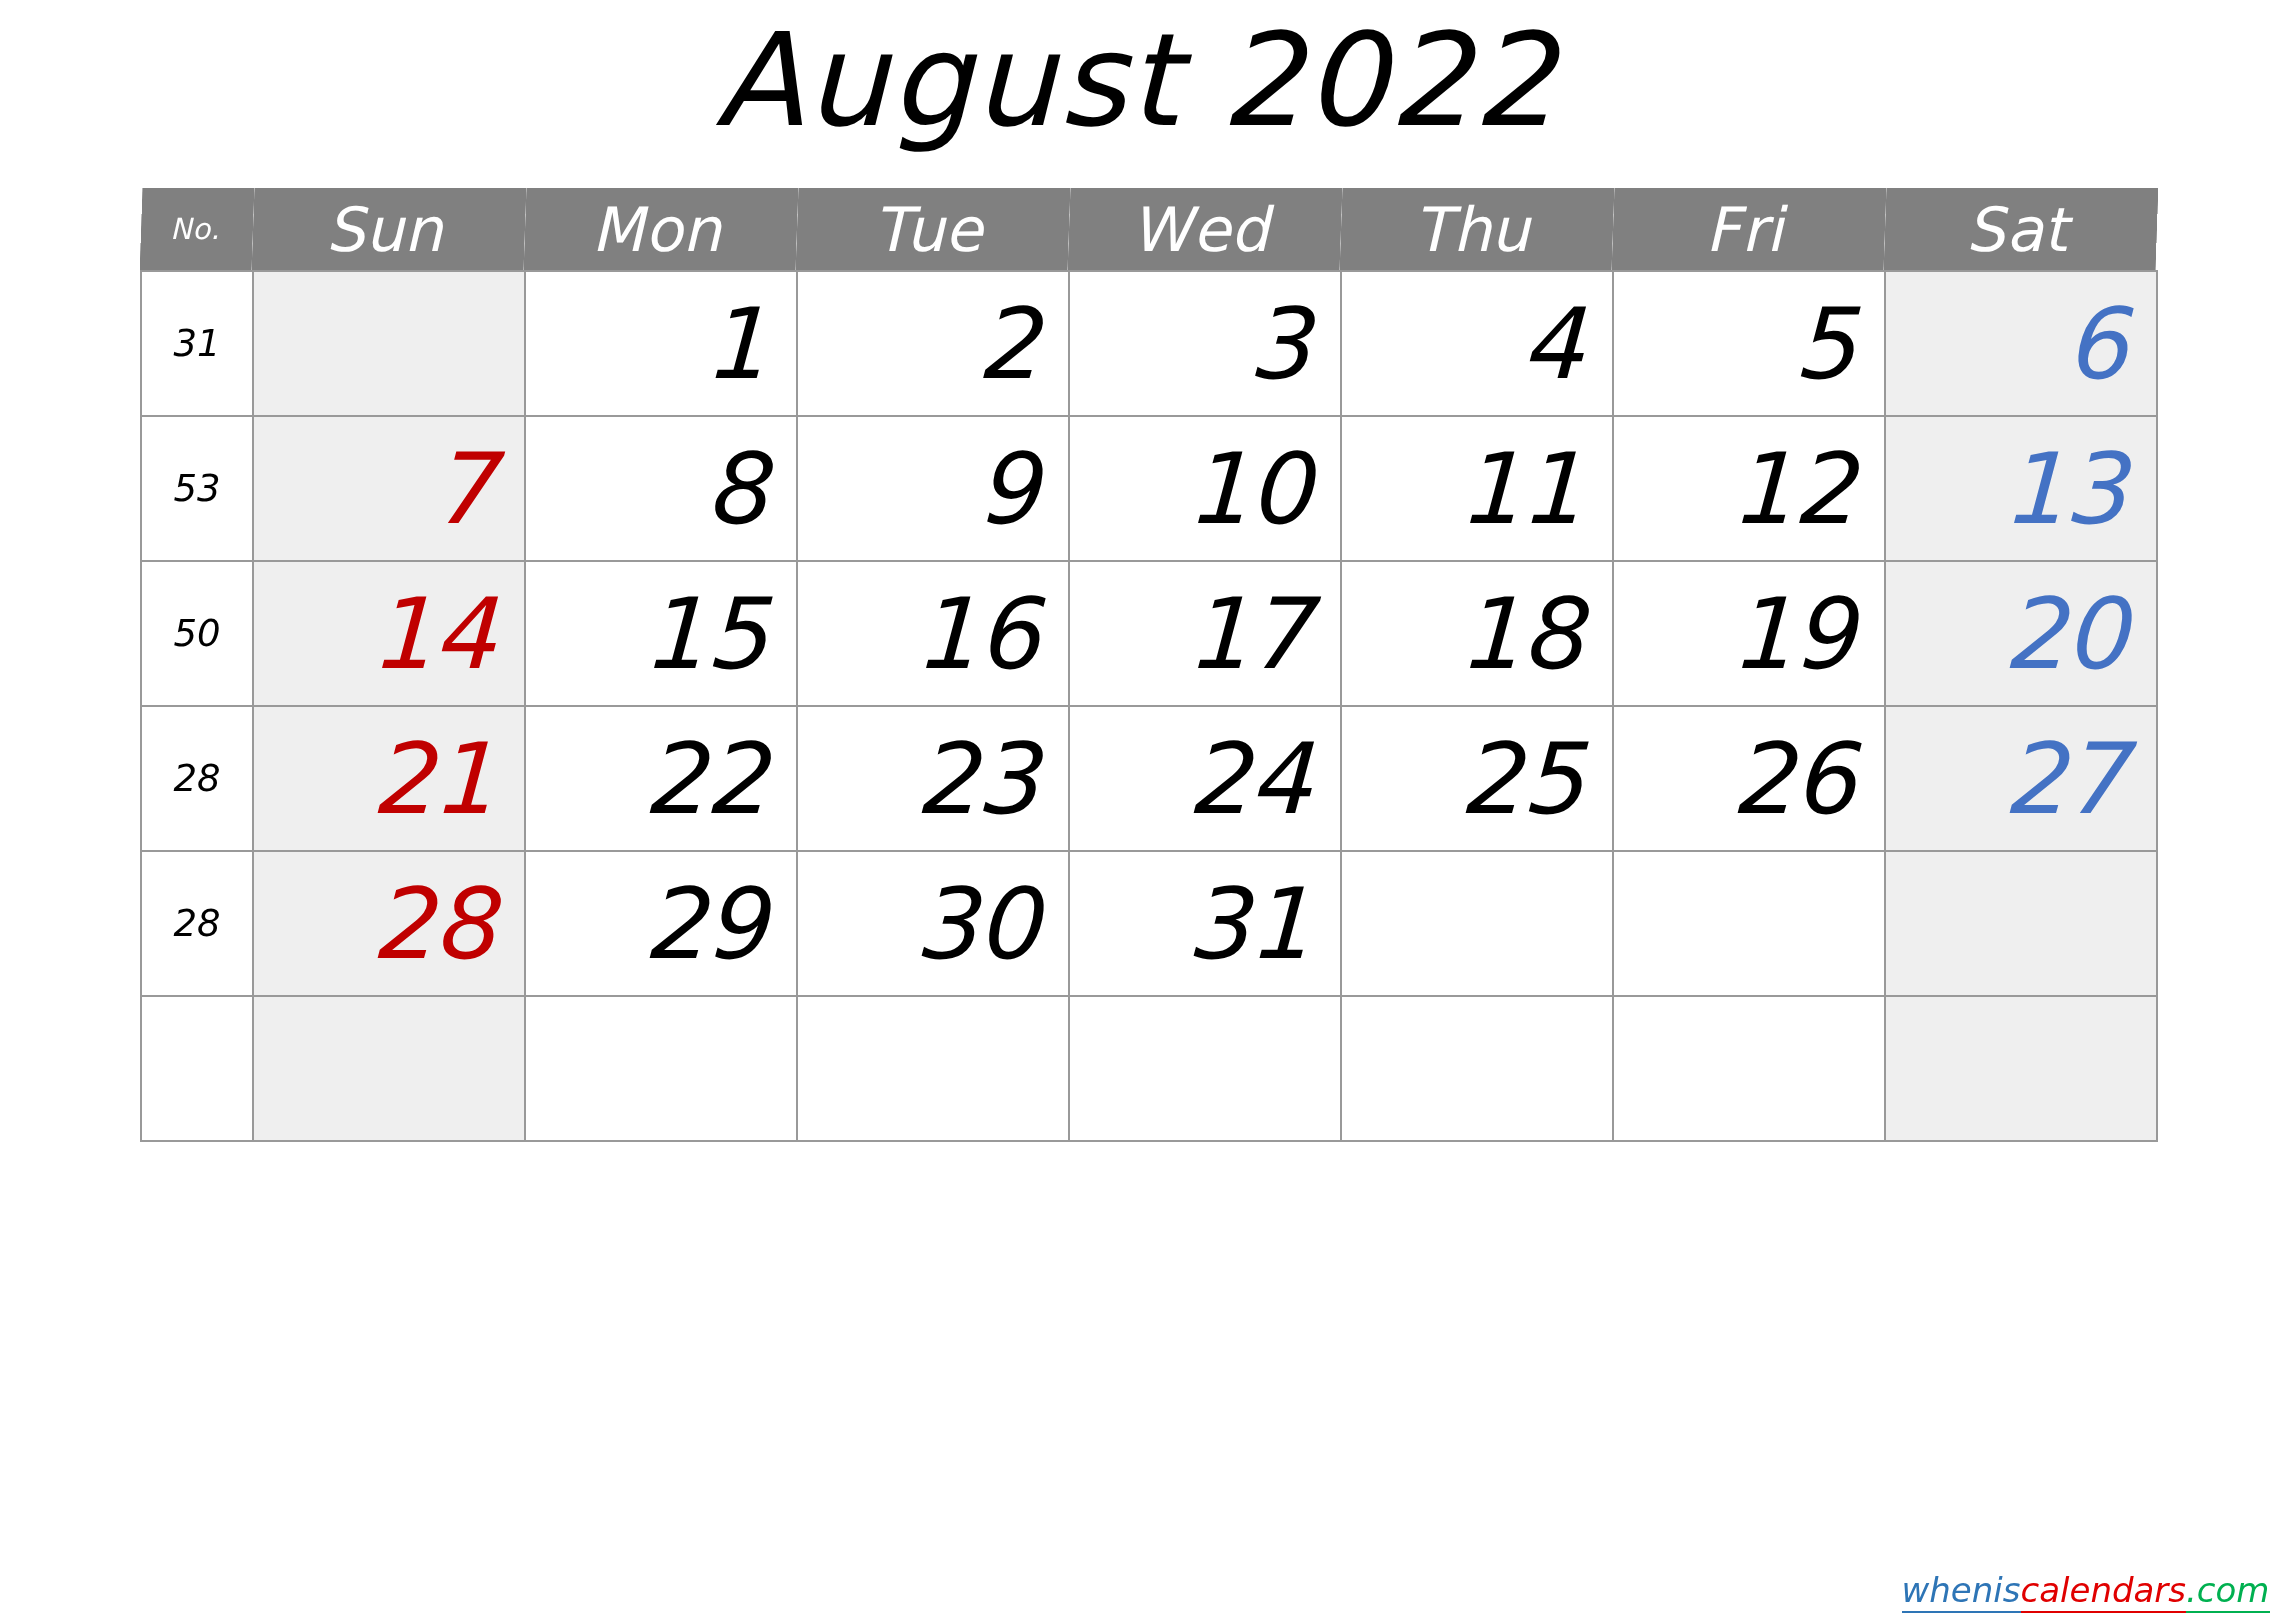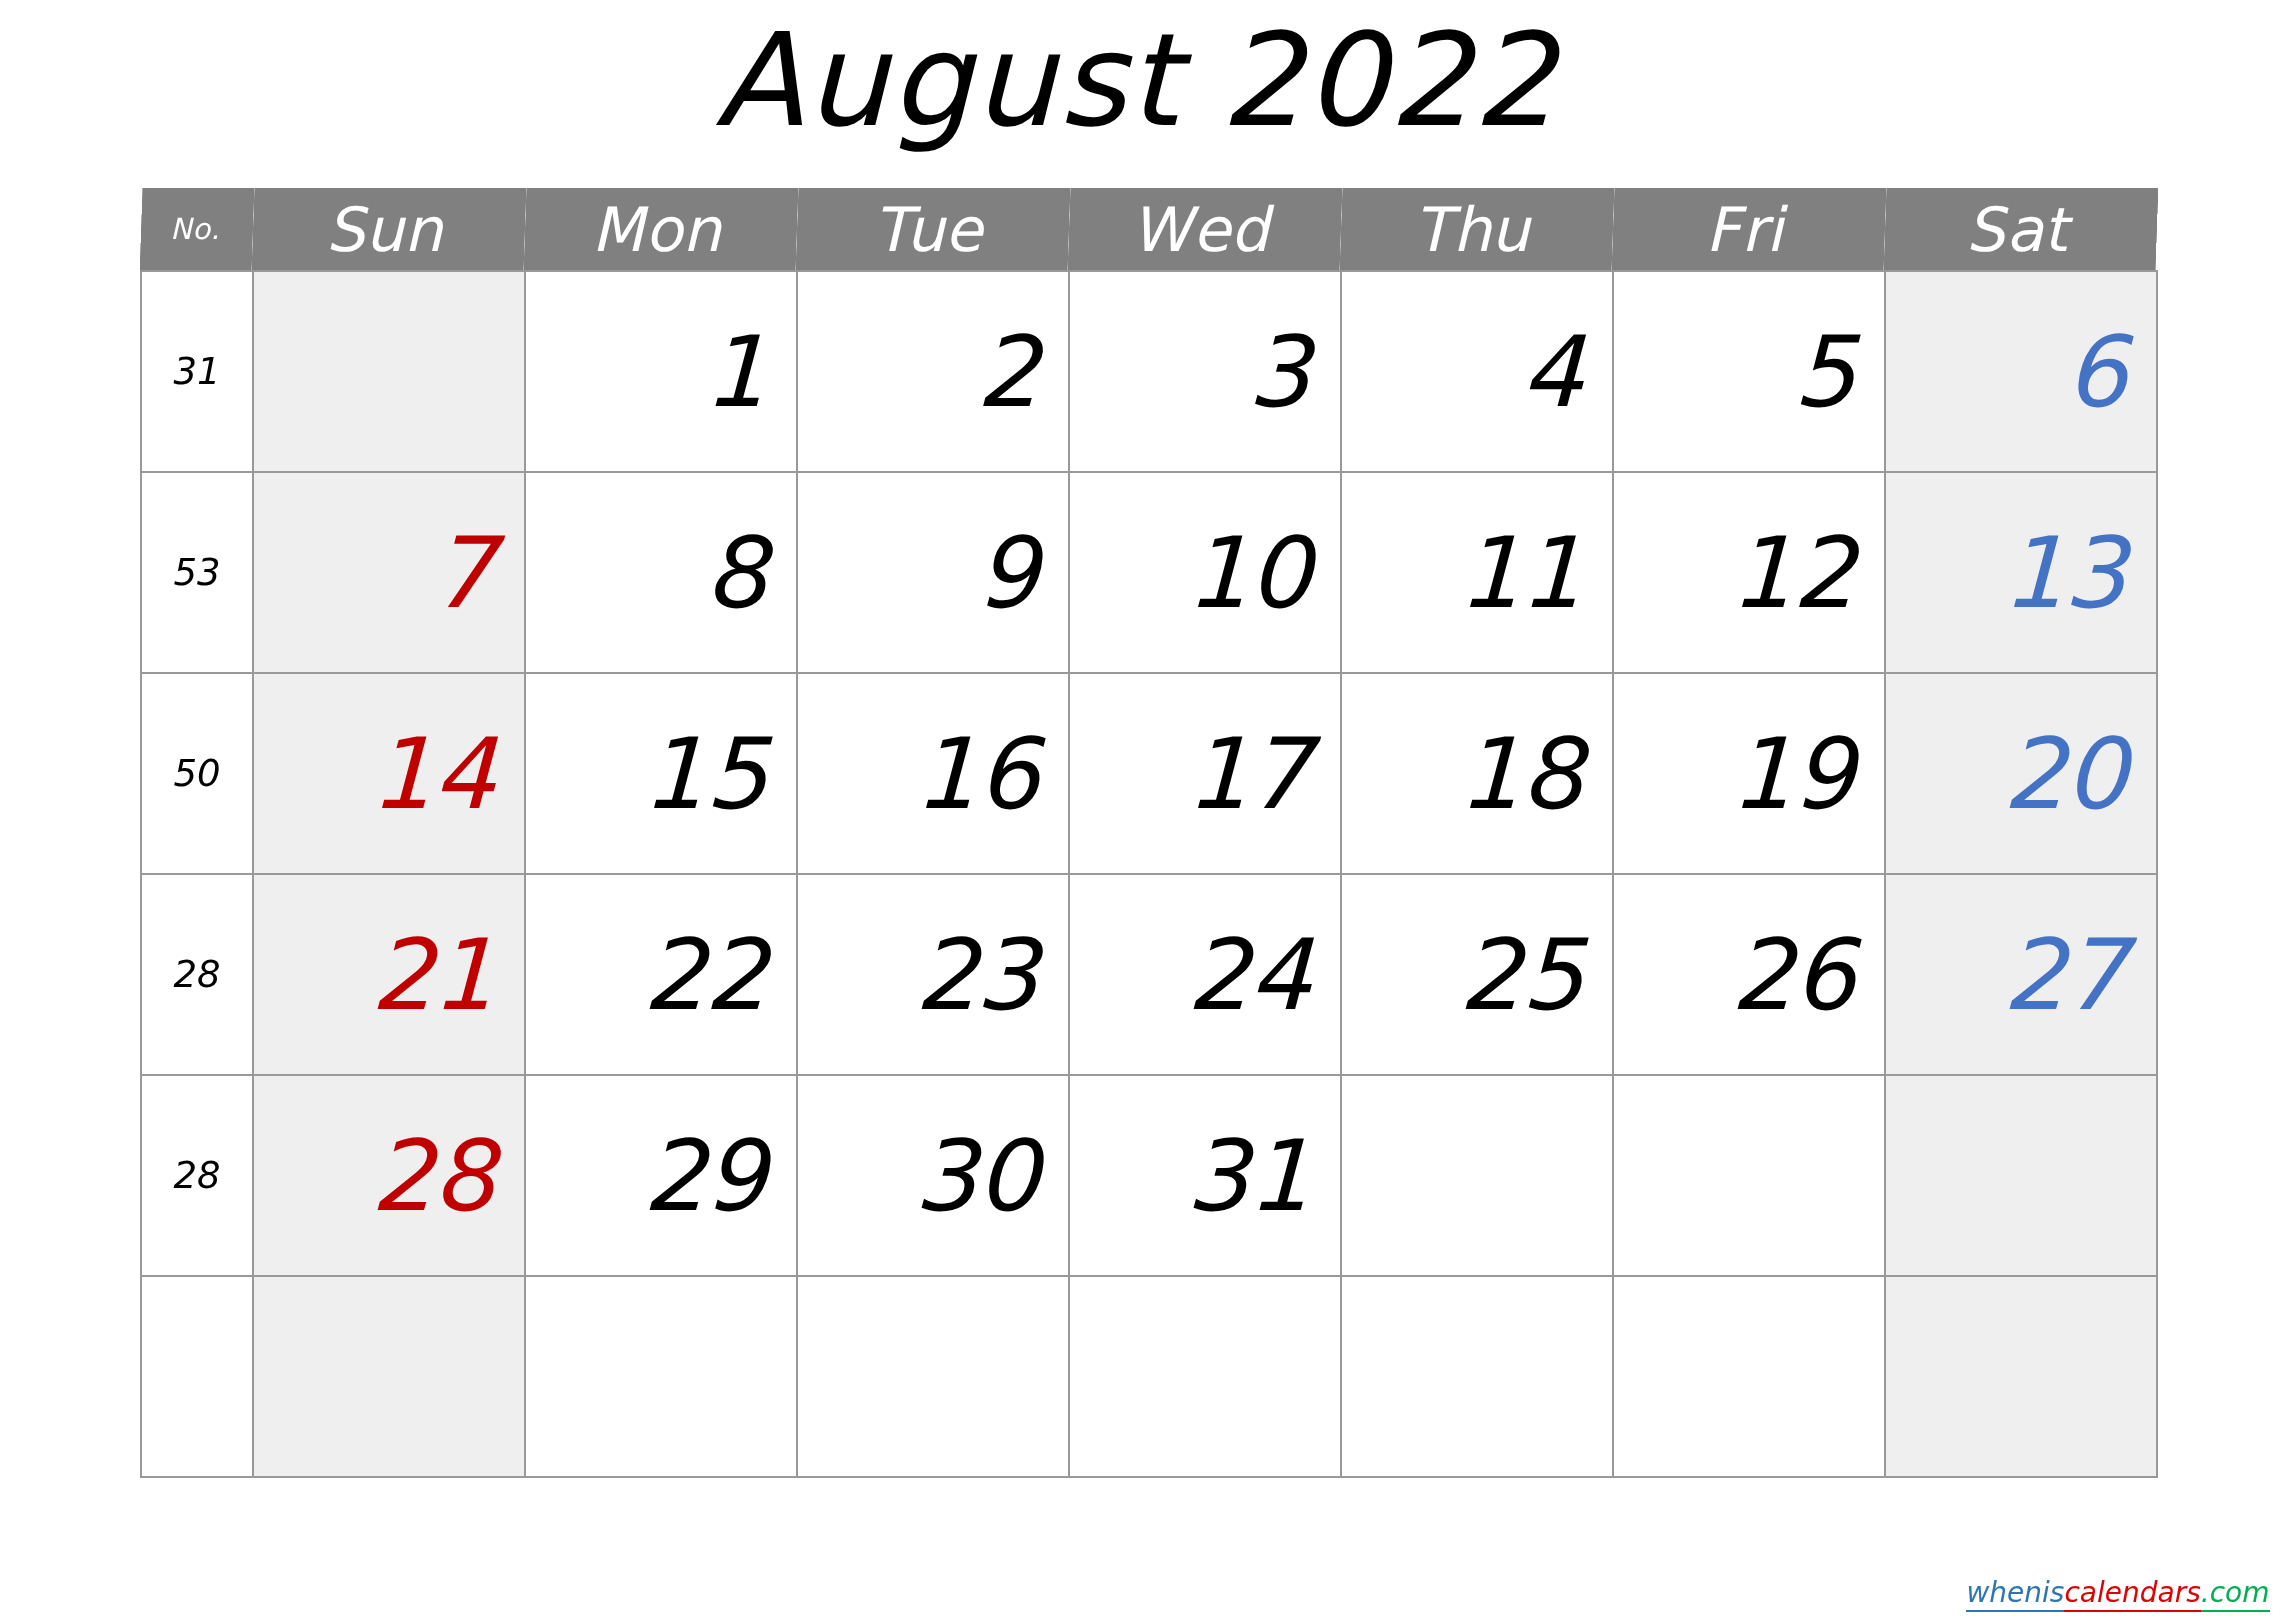--- a/index.html
+++ b/index.html
@@ -67,21 +67,21 @@
     font-size: 29px;
     text-align: center;
   }
   .calendar thead th.hd-day {
     font-size: 61px;
     text-align: center;
   }
 
   .calendar tbody td {
     border: 2px solid #999999;
-    height: 201px;
+    height: 145px;
     padding: 0 21.6px 0 0;
     vertical-align: middle;
     text-align: right;
     background: #ffffff;
     box-sizing: border-box;
   }
 
   .calendar tbody td.wk {
     text-align: center;
     padding: 0;
@@ -108,21 +108,21 @@
   .daynum.wd { color: #000000; }
   .daynum.su { color: #c00000; }
   .daynum.sa { color: #4472c4; }
   .daynum.empty { color: transparent; }
 
   
   .watermark {
     position: absolute;
     right: 23.5px;
     bottom: 13.7px;
-    font-size: 28px;
+    font-size: 34px;
     font-style: italic;
     white-space: nowrap;
     line-height: 1;
   }
   .watermark span {
     border-bottom: 2.9px solid currentColor;
     padding-bottom: 1px;
   }
   .wm-a { color: #2e75b6; }
   .wm-b { color: #e00000; }

